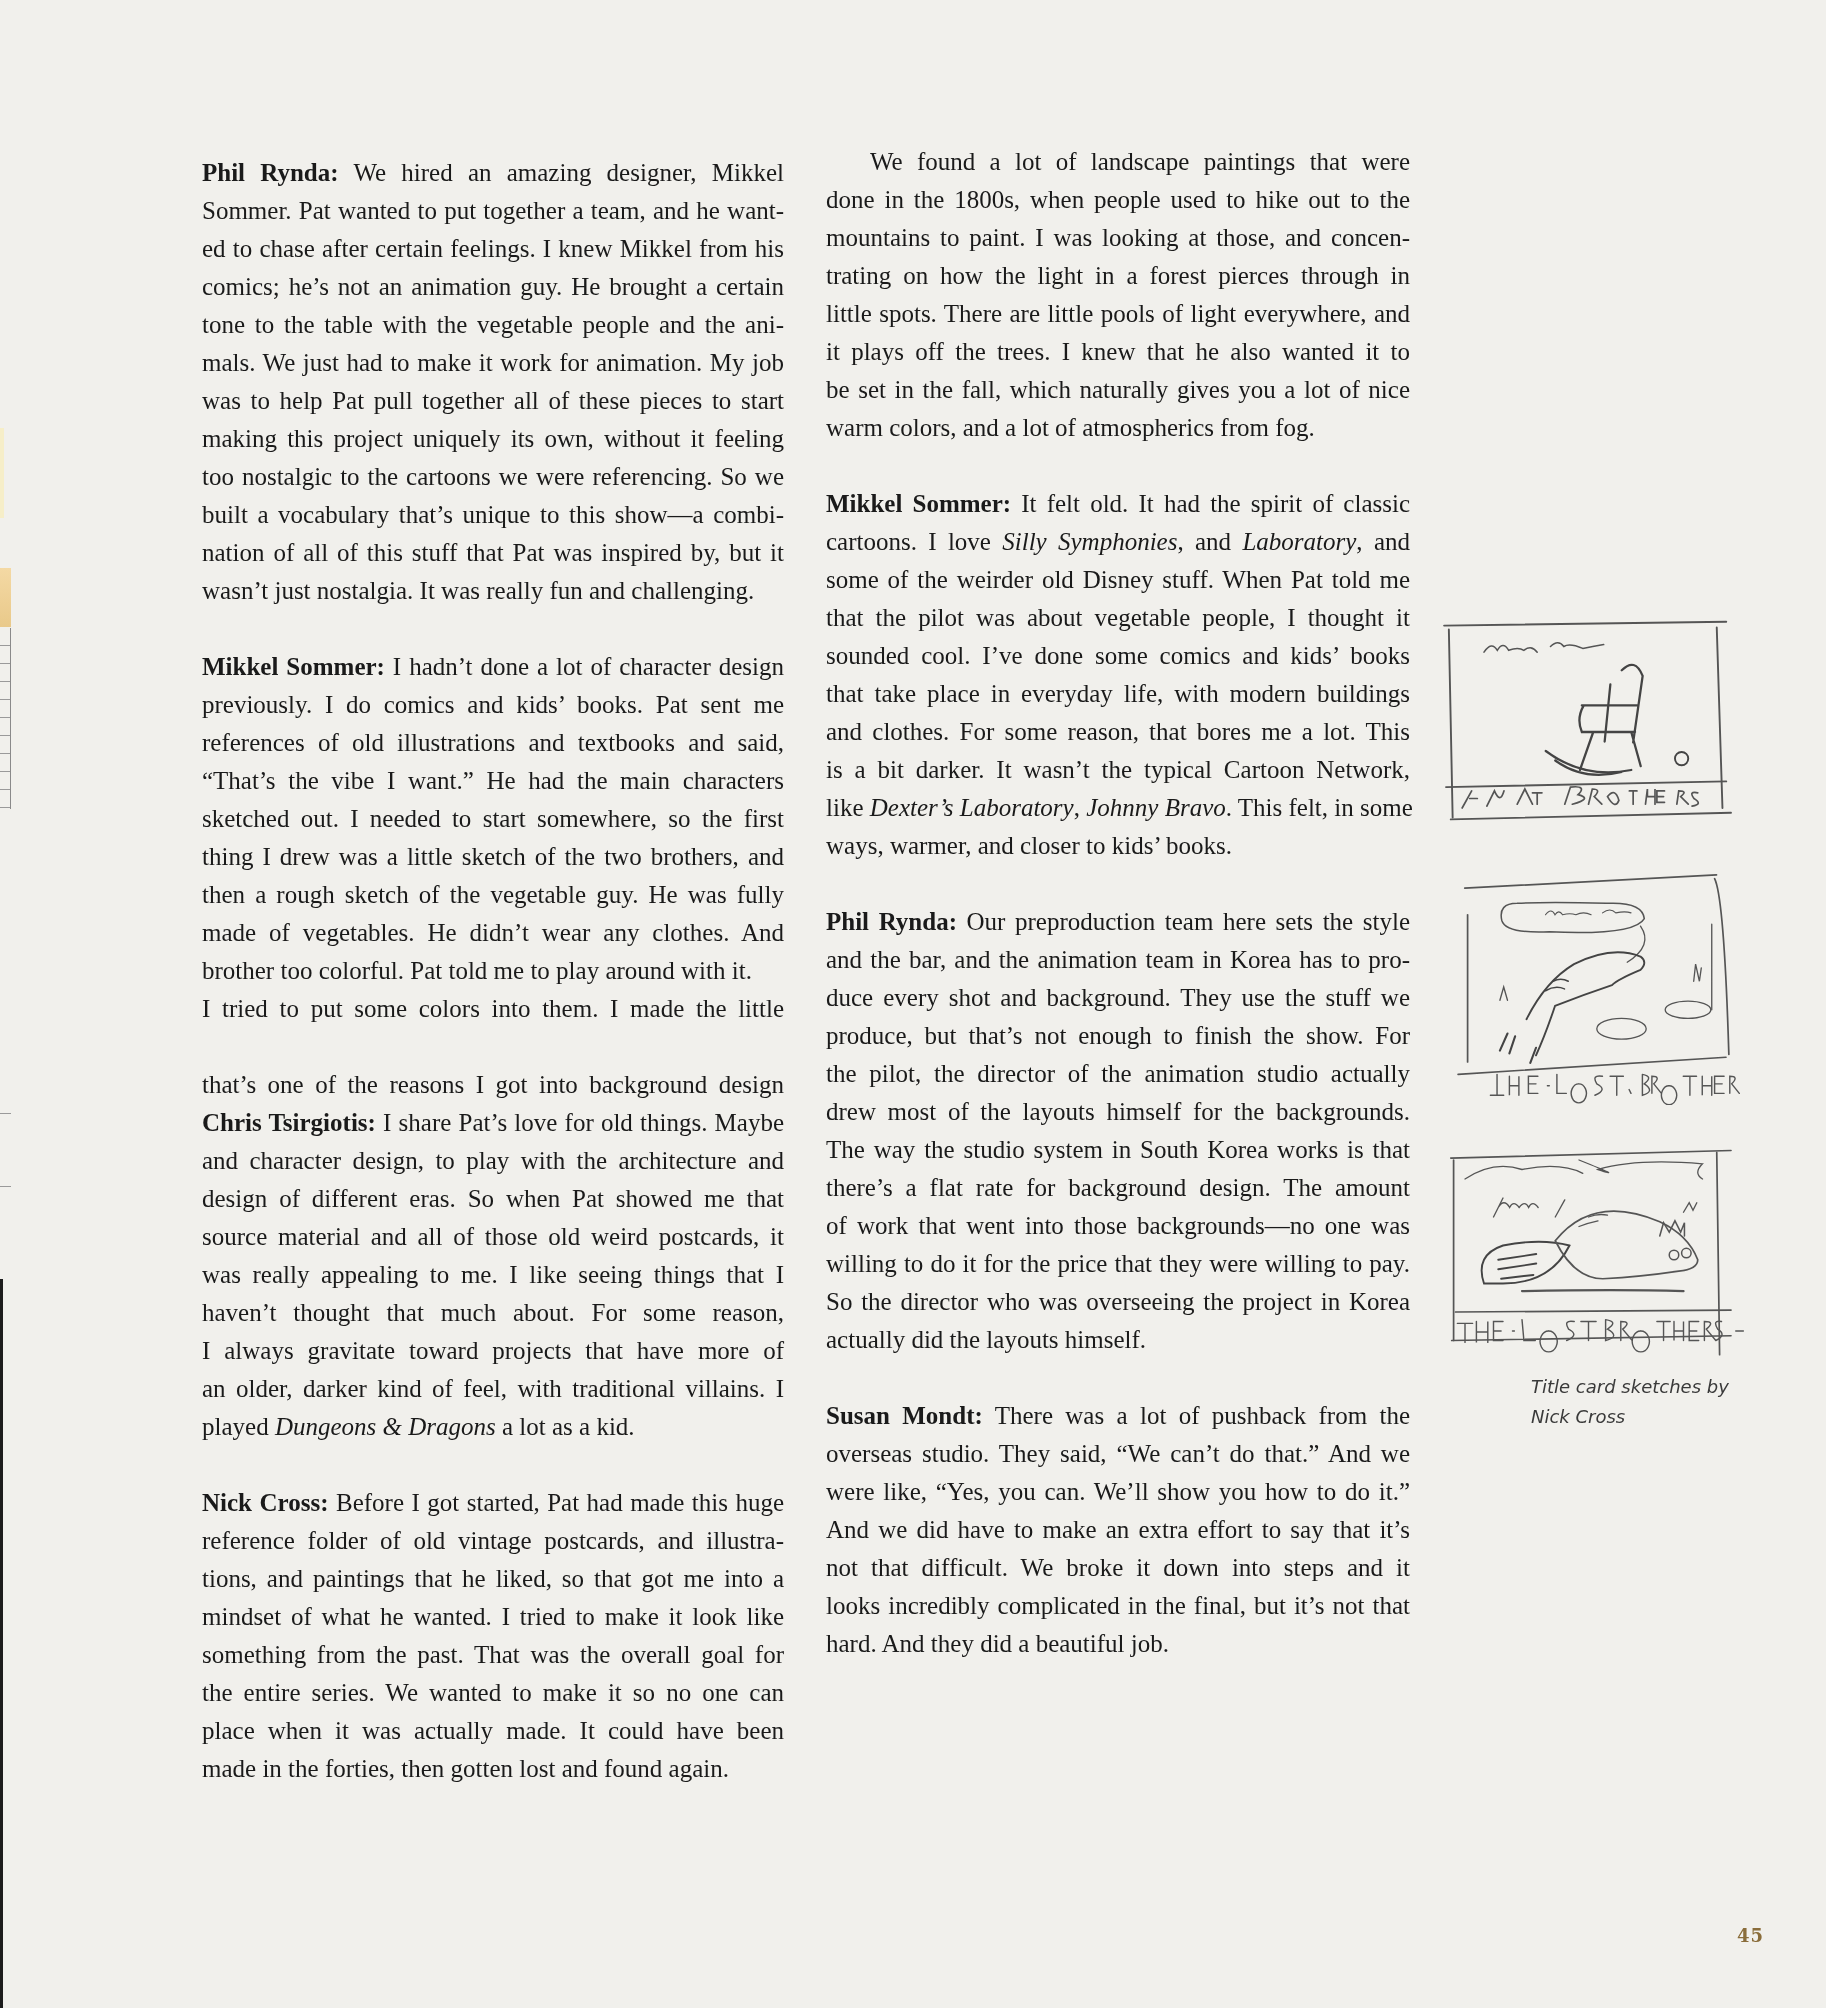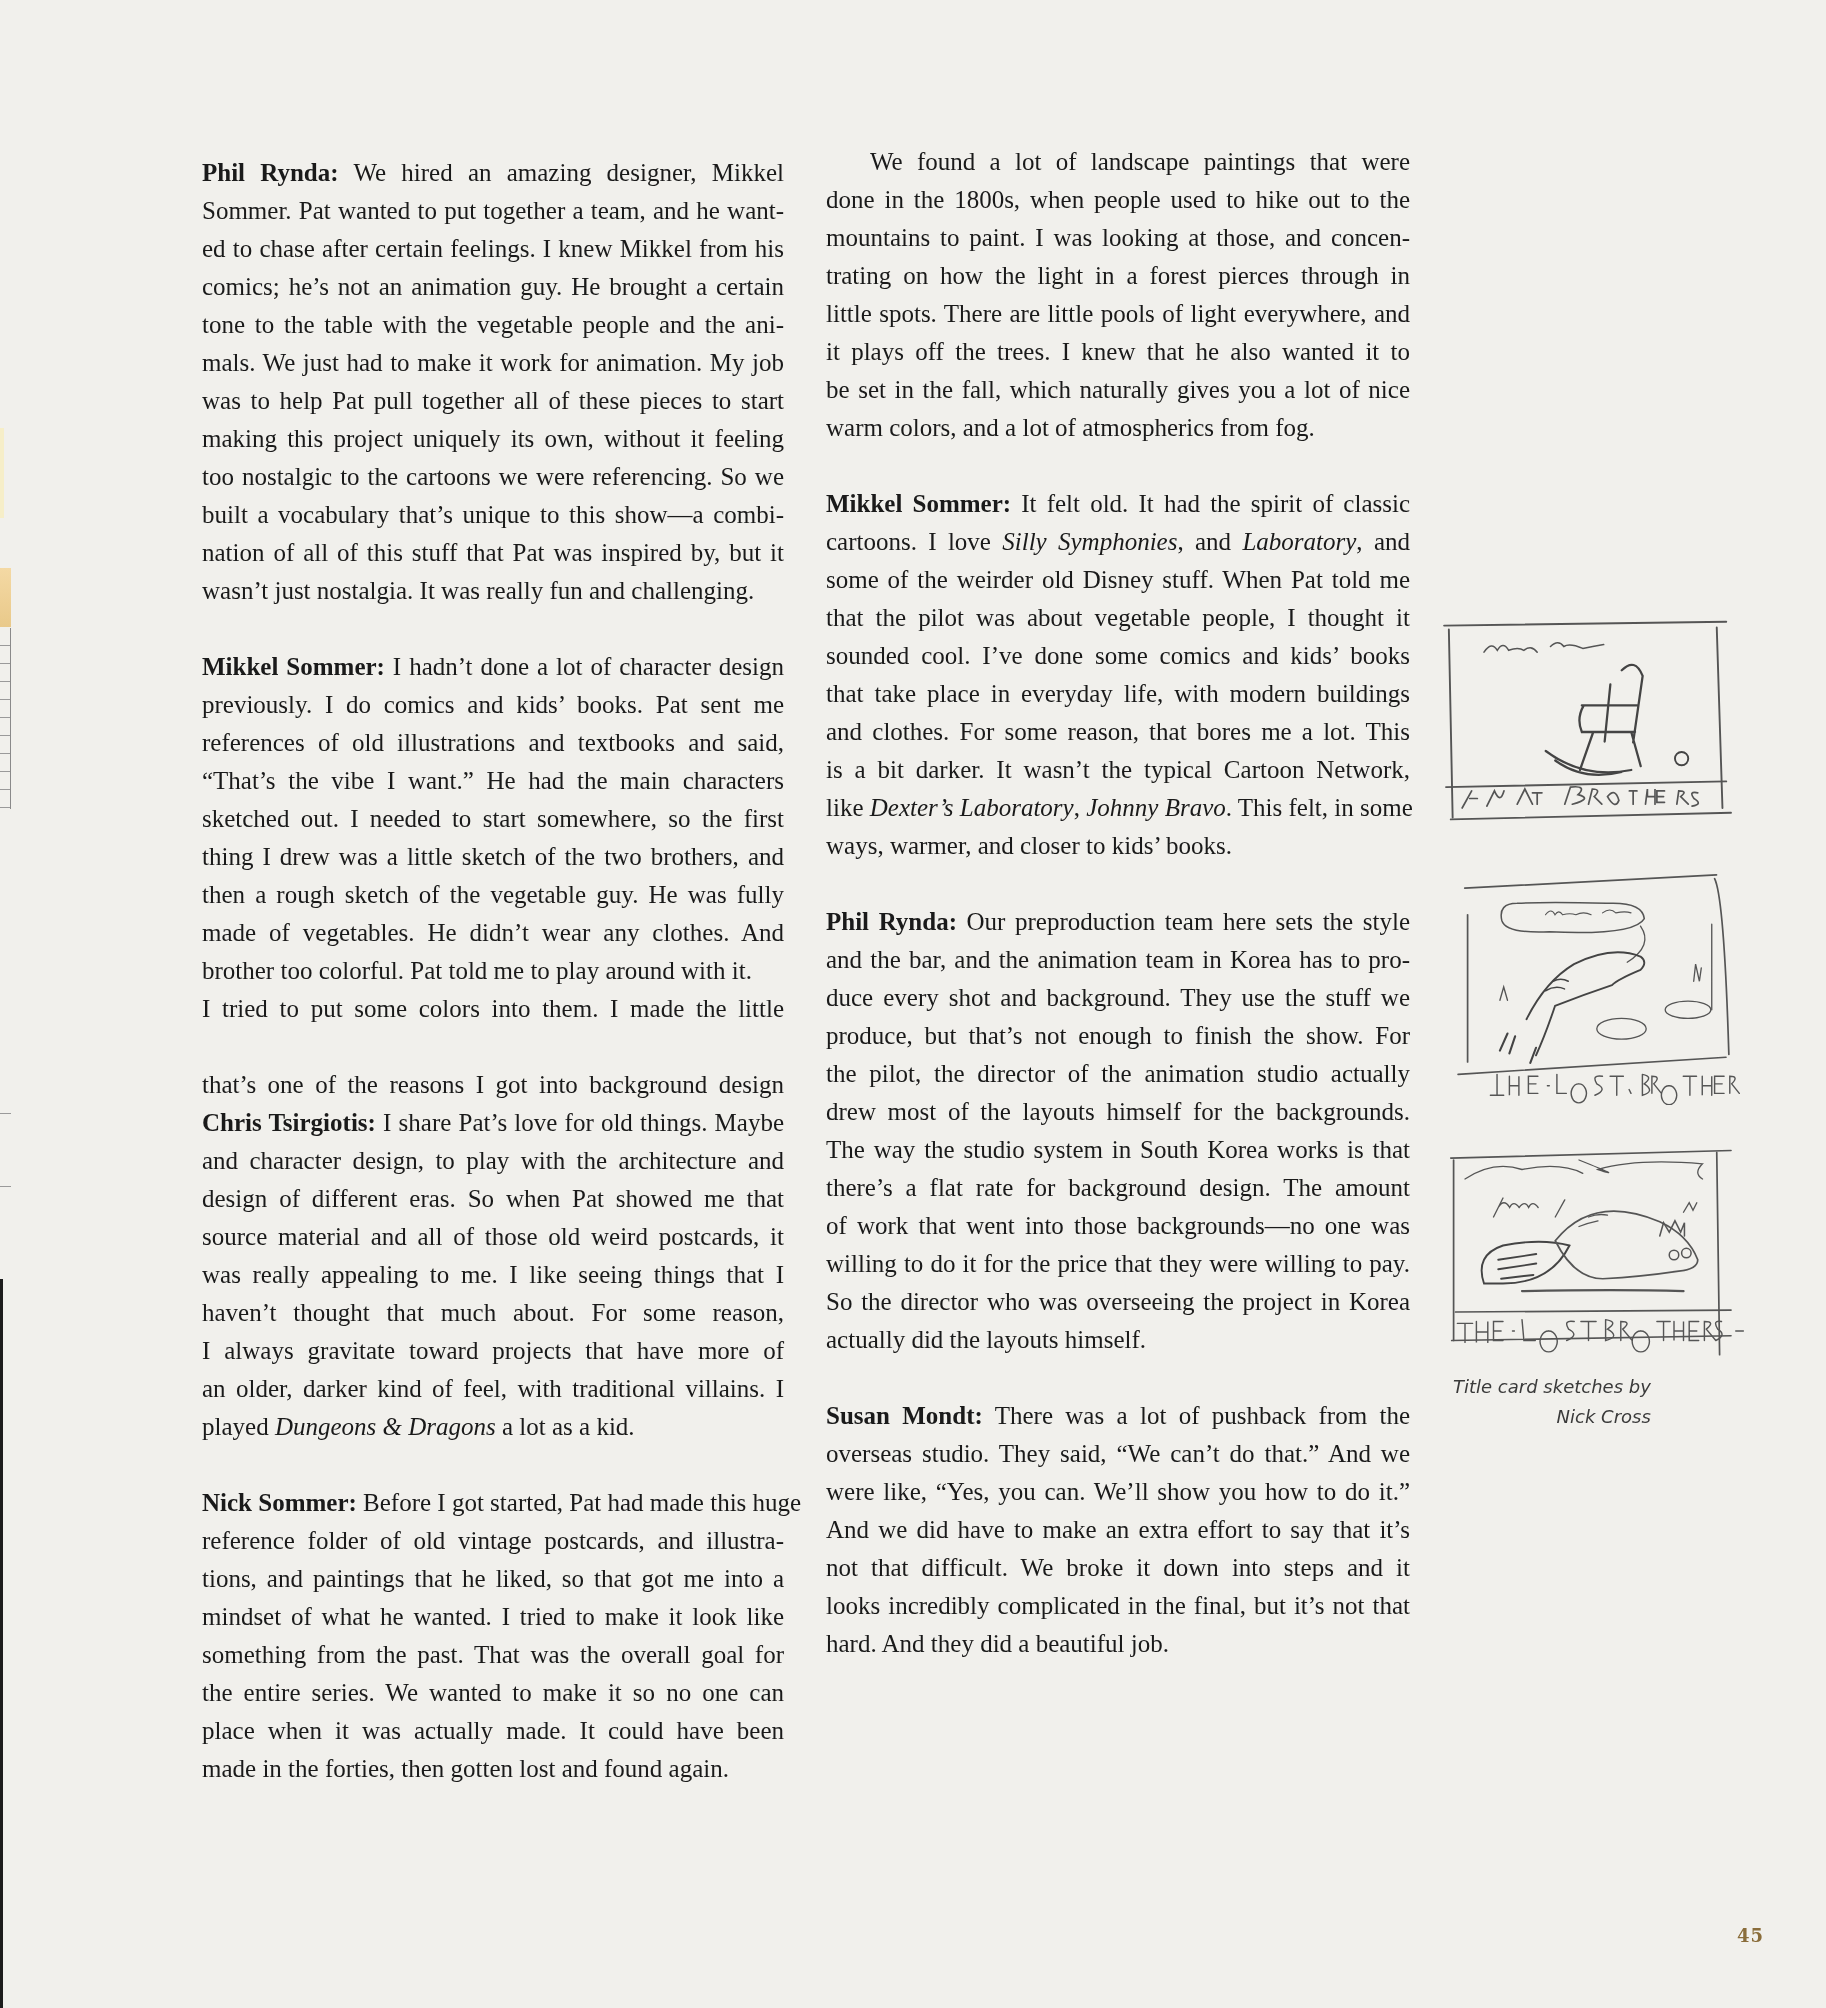--- a/index.html
+++ b/index.html
@@ -26,23 +26,23 @@
       text-align: justify; text-align-last: justify;
     }
     .line.last { text-align-last: left; }
     .indent { padding-left: 44px; }
     .speaker { font-weight: bold; }
     .it { font-style: italic; }
 
     .sketch { position: absolute; }
     .sketch svg { display: block; }
     .caption {
-      position: absolute; left: 1453px; top: 1372px;
+      position: absolute; left: 1531px; top: 1372px;
       font-family: "DejaVu Sans", "Liberation Sans", sans-serif;
-      font-style: italic; font-size: 18px; line-height: 30px; color: #3a3a3a; text-align: right;
+      font-style: italic; font-size: 18px; line-height: 30px; color: #3a3a3a;
     }
     .page-number {
       position: absolute; left: 1737px; top: 1925px;
       font-family: "DejaVu Serif", serif; font-weight: bold;
       font-size: 18px; color: #8a6d3b; letter-spacing: 1px;
     }
   </style>
 </head>
 <body>
 
@@ -89,21 +89,21 @@
     <span class="line">design of different eras. So when Pat showed me that</span>
     <span class="line">source material and all of those old weird postcards, it</span>
     <span class="line">was really appealing to me. I like seeing things that I</span>
     <span class="line">haven’t thought that much about. For some reason,</span>
     <span class="line">I always gravitate toward projects that have more of</span>
     <span class="line">an older, darker kind of feel, with traditional villains. I</span>
     <span class="line last"><span>played </span><span class="it">Dungeons &amp; Dragons</span><span> a lot as a kid.</span></span>
   </div>
 
   <div class="para">
-    <span class="line"><span class="speaker">Nick Sommer:</span><span> Before I got started, Pat had made this huge</span></span>
+    <span class="line"><span class="speaker">Nick Cross:</span><span> Before I got started, Pat had made this huge</span></span>
     <span class="line">reference folder of old vintage postcards, and illustra-</span>
     <span class="line">tions, and paintings that he liked, so that got me into a</span>
     <span class="line">mindset of what he wanted. I tried to make it look like</span>
     <span class="line">something from the past. That was the overall goal for</span>
     <span class="line">the entire series. We wanted to make it so no one can</span>
     <span class="line">place when it was actually made. It could have been</span>
     <span class="line last">made in the forties, then gotten lost and found again.</span>
   </div>
 </div>
 

